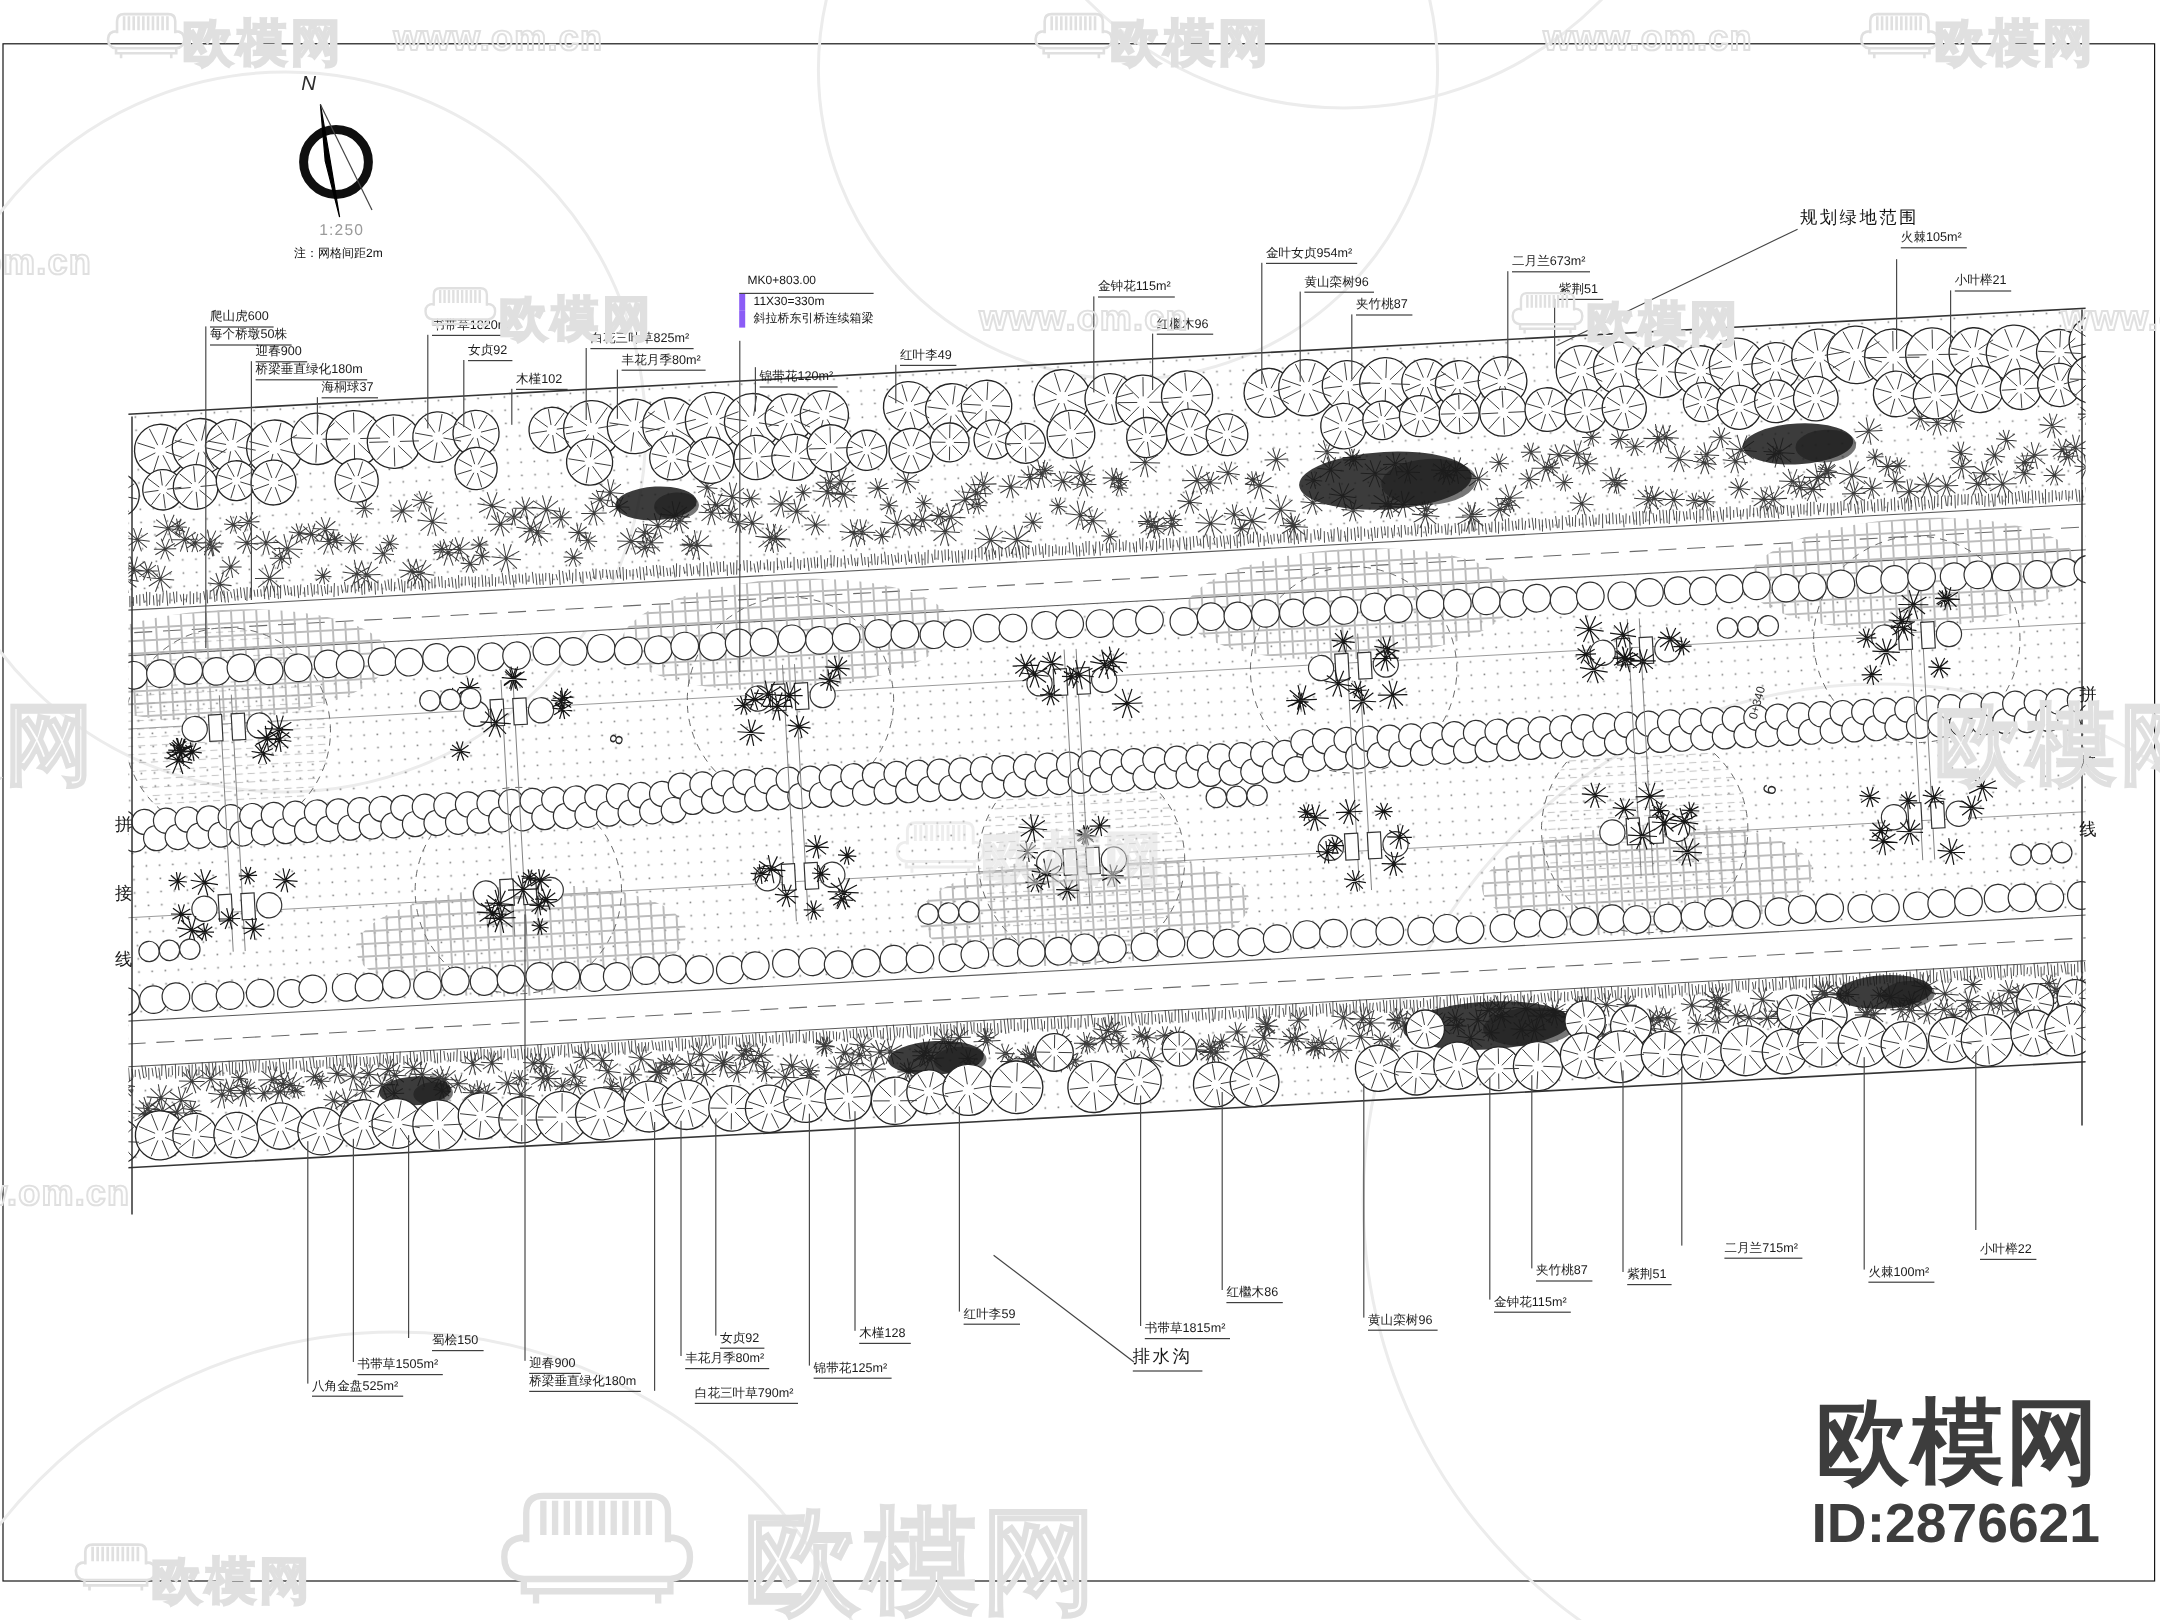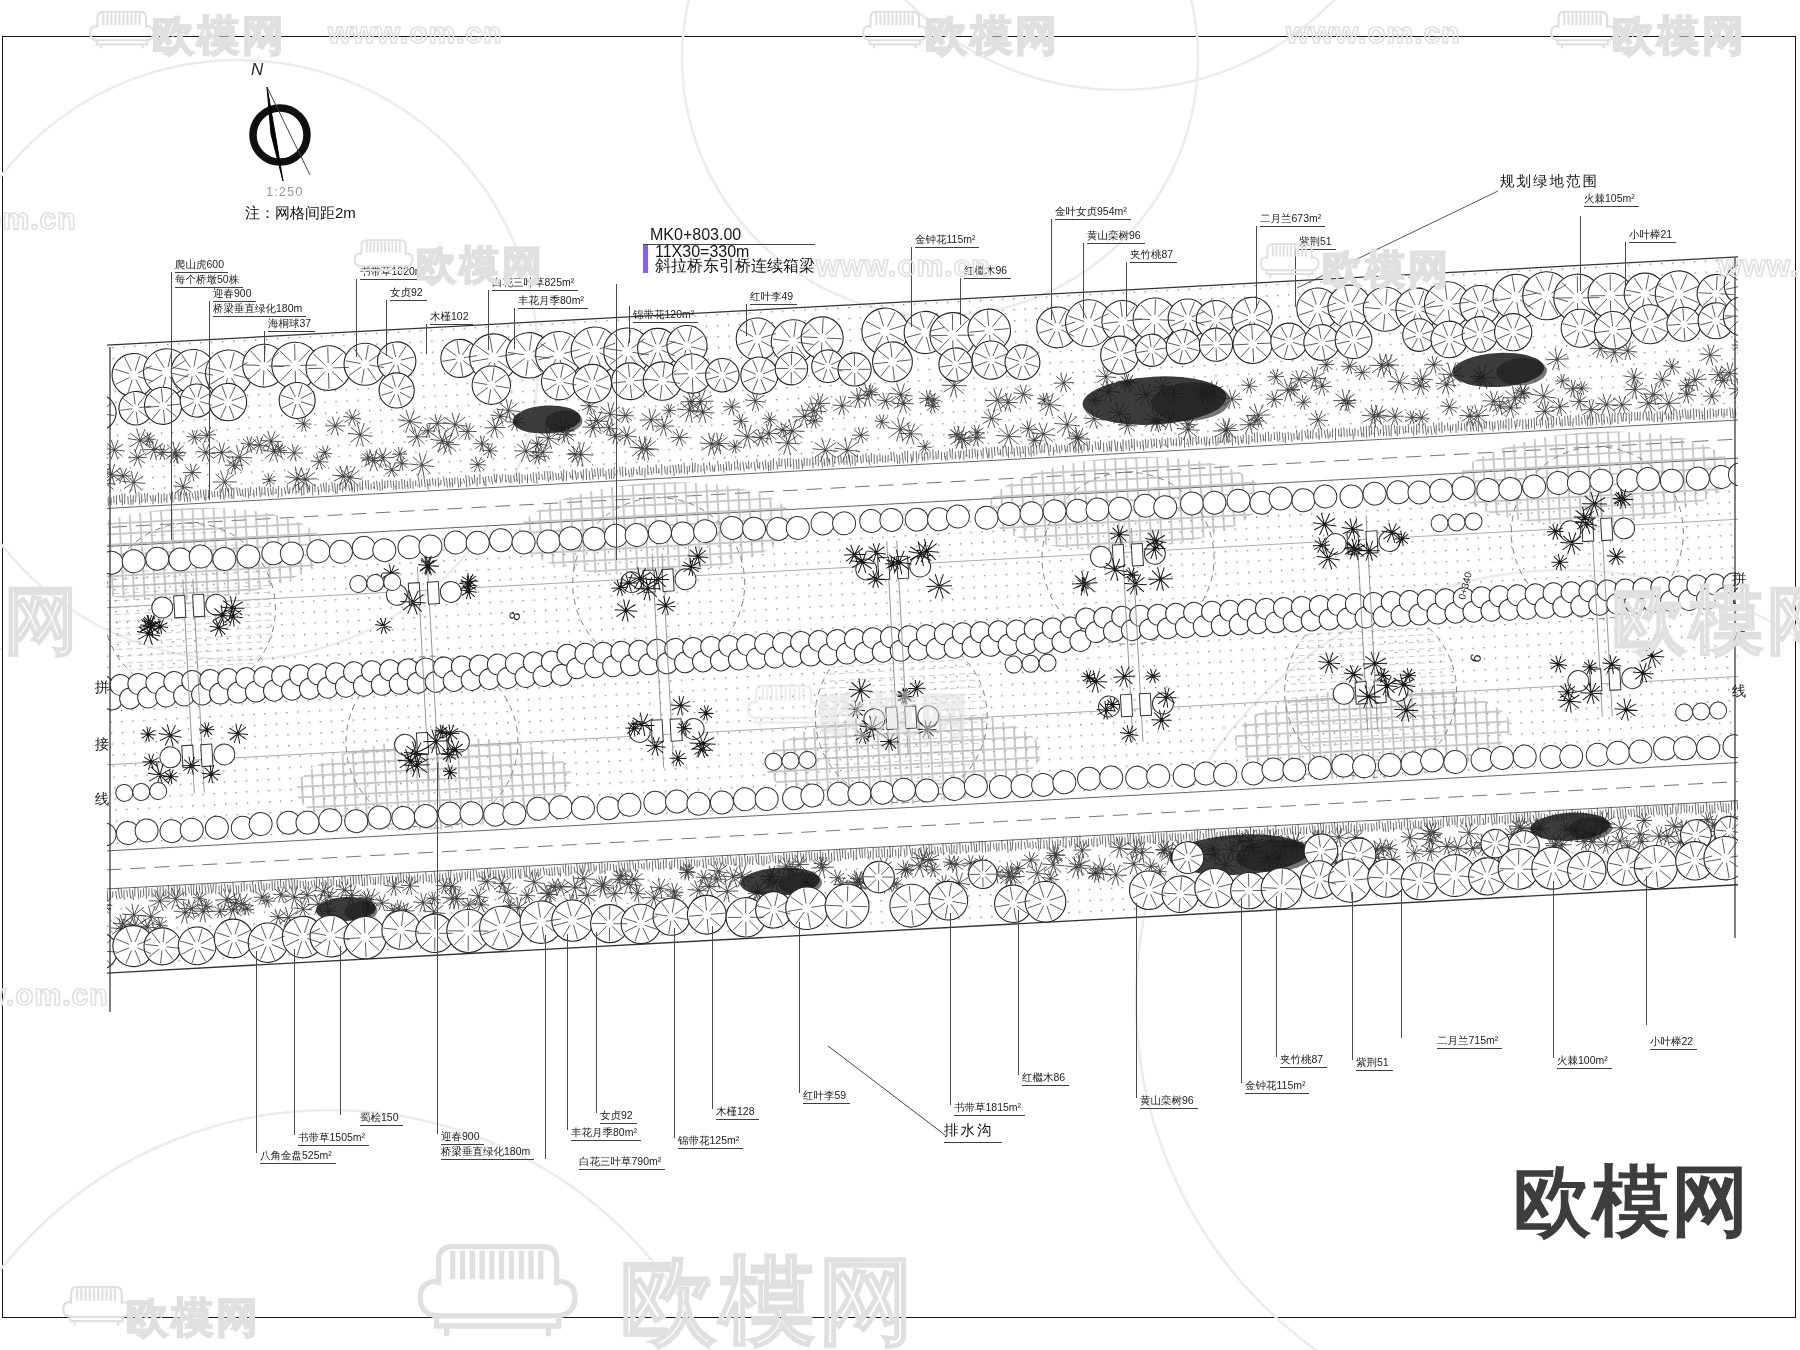--- a/index.html
+++ b/index.html
@@ -2,26 +2,26 @@
 <html><head>
 <meta charset="utf-8">
 <style>
   html,body{margin:0;padding:0;background:#fff;width:1800px;height:1350px;overflow:hidden;
     font-family:"Liberation Sans","DejaVu Sans",sans-serif;position:relative;}
   #stage{position:absolute;left:0;top:0;width:1800px;height:1350px;}
   .sheet-border{position:absolute;left:2px;top:36px;width:1792px;height:1280px;border:1.6px solid #161616;}
   
   .nletter{position:absolute;left:251px;top:60px;font-size:17px;font-style:italic;color:#2c2c2c;}
   .scale-text{position:absolute;left:266px;top:184px;font-size:13px;color:#9a9a9a;letter-spacing:1px;}
-  .grid-note{position:absolute;left:245px;top:204px;font-size:15px;color:#111;}
+  .grid-note{position:absolute;left:245px;top:204px;font-size:10px;color:#111;}
   
   .lbl{position:absolute;font-size:10.5px;color:#1c1c1c;white-space:nowrap;line-height:13px;z-index:30;}
   .lbl .t{display:inline-block;border-bottom:1px solid #3f3f3f;padding:0 4px 1px 0;}
   .leader{position:absolute;width:1px;background:#4a4a4a;z-index:29;}
-  .tblock{position:absolute;left:643px;top:228px;font-size:16px;color:#161616;line-height:14px;z-index:30;}
+  .tblock{position:absolute;left:616px;top:228px;font-size:10px;color:#161616;line-height:14px;z-index:30;}
   .tblock .l1{display:block;padding:0 26px 2px 7px;border-bottom:1px solid #444;}
   .tblock .l2,.tblock .l3{display:block;padding-left:7px;border-left:5px solid #8b5cf6;}
   .boundary-lbl{position:absolute;left:1500px;top:172px;font-size:14.5px;color:#141414;letter-spacing:2px;z-index:30;}
   .drain-lbl{position:absolute;left:944px;top:1121px;font-size:14.5px;color:#141414;letter-spacing:2px;
     border-bottom:1px solid #3f3f3f;padding:0 8px 2px 0;z-index:30;}
   .mline{position:absolute;writing-mode:vertical-rl;font-size:14.5px;color:#1a1a1a;letter-spacing:56px;z-index:30;}
   .mline.left{left:92px;top:668px;height:230px;}
   .mline.right{left:1729px;top:560px;height:230px;}
   .amark{position:absolute;color:#2a2a2a;transform-origin:left top;z-index:28;white-space:nowrap;}
   
@@ -906,15 +906,16 @@
       </svg>
       <div class="wm" style="left: 620px; top: 1238px; font-size: 96px;">欧模网</div>
       <svg class="wmsofa" width="76.80000000000001" height="50.88" viewBox="0 0 88 58" style="left: 58px; top: 1280px;">
         <path d="M15 27 V15 Q15 8 22 8 H66 Q73 8 73 15 V27 M15 25 Q6 25 6 33 Q6 41 14 42 L14 47 H74 L74 42 Q82 41 82 33 Q82 25 73 25 M14 42 H74 M19 47 V52 M69 47 V52 M22.0 10 V24 M26.8 10 V24 M31.6 10 V24 M36.4 10 V24 M41.2 10 V24 M46.0 10 V24 M50.8 10 V24 M55.6 10 V24 M60.4 10 V24 M65.2 10 V24 " fill="none" stroke="#e0e0e0" stroke-width="2.6"></path>
       </svg>
       <div class="wm" style="left: 126px; top: 1290px; font-size: 42px;">欧模网</div>
     </div>
 
   <div class="brand-wrap">
     <div class="brand-big">欧模网</div>
+    <div class="brand-id">ID:2876621</div>
   </div>
 
 </div>
 
 </body></html>

